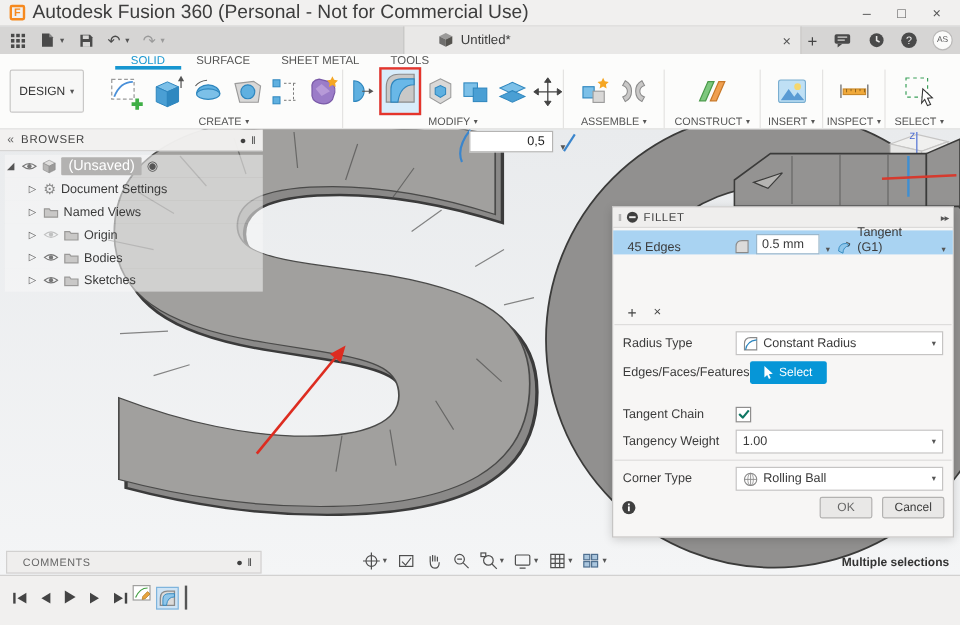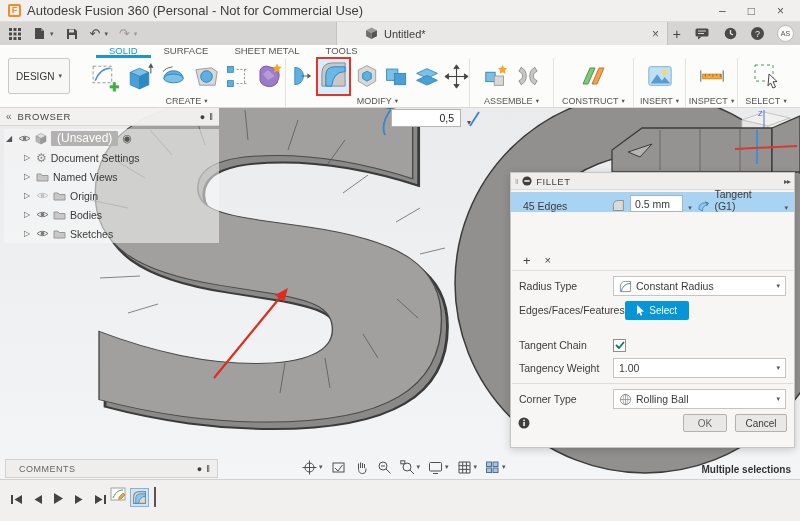--- a/index.html
+++ b/index.html
@@ -1,21 +1,21 @@
 <!DOCTYPE html>
 <html><head>
 <meta charset="utf-8">
 <style>
   *{margin:0;padding:0;box-sizing:border-box}
   html,body{background:#9a9a9a;font-family:"Liberation Sans",sans-serif}
   #app{position:relative;width:800px;height:521px;background:#eceef0;overflow:hidden;font-family:"Liberation Sans",sans-serif}
   
   .titlebar{position:absolute;top:0;left:0;right:0;height:22px;background:#f1f0ef;border-bottom:1px solid #dddcdb;display:flex;align-items:center;padding:0 8px;gap:6px}
   .fusion-logo{width:13px;height:13px;border:2px solid #f6891f;border-radius:2px;color:#f6891f;font-size:9px;font-weight:bold;display:flex;align-items:center;justify-content:center;line-height:1}
-  .app-title{font-size:13px;color:#3d3d3d}
+  .app-title{font-size:16px;color:#3d3d3d}
   .win-controls{margin-left:auto;display:flex;gap:22px;padding-right:8px}
   .win-controls span{font-size:12px;color:#555;cursor:default;line-height:1}
   
   .appbar{position:absolute;top:22px;left:0;right:0;height:23px;background:#d6d5d4}
   .qat{position:absolute;left:8px;top:0;height:23px;display:flex;align-items:center;gap:11px}
   .qat .ddm{font-size:7px;color:#555;margin-left:-7px}
   .doc-tab{position:absolute;left:336px;top:0;width:332px;height:23px;background:#e9e8e7;border-left:1px solid #c3c2c1;border-right:1px solid #c3c2c1;display:flex;align-items:center;padding:0 8px 0 28px;gap:6px}
   .doc-tab .tab-label{font-size:11px;color:#3d3d3d}
   .doc-tab .tab-close{margin-left:auto;font-size:12px;color:#555}
   .appbar-right{position:absolute;right:6px;top:0;height:23px;display:flex;align-items:center;gap:13px}

